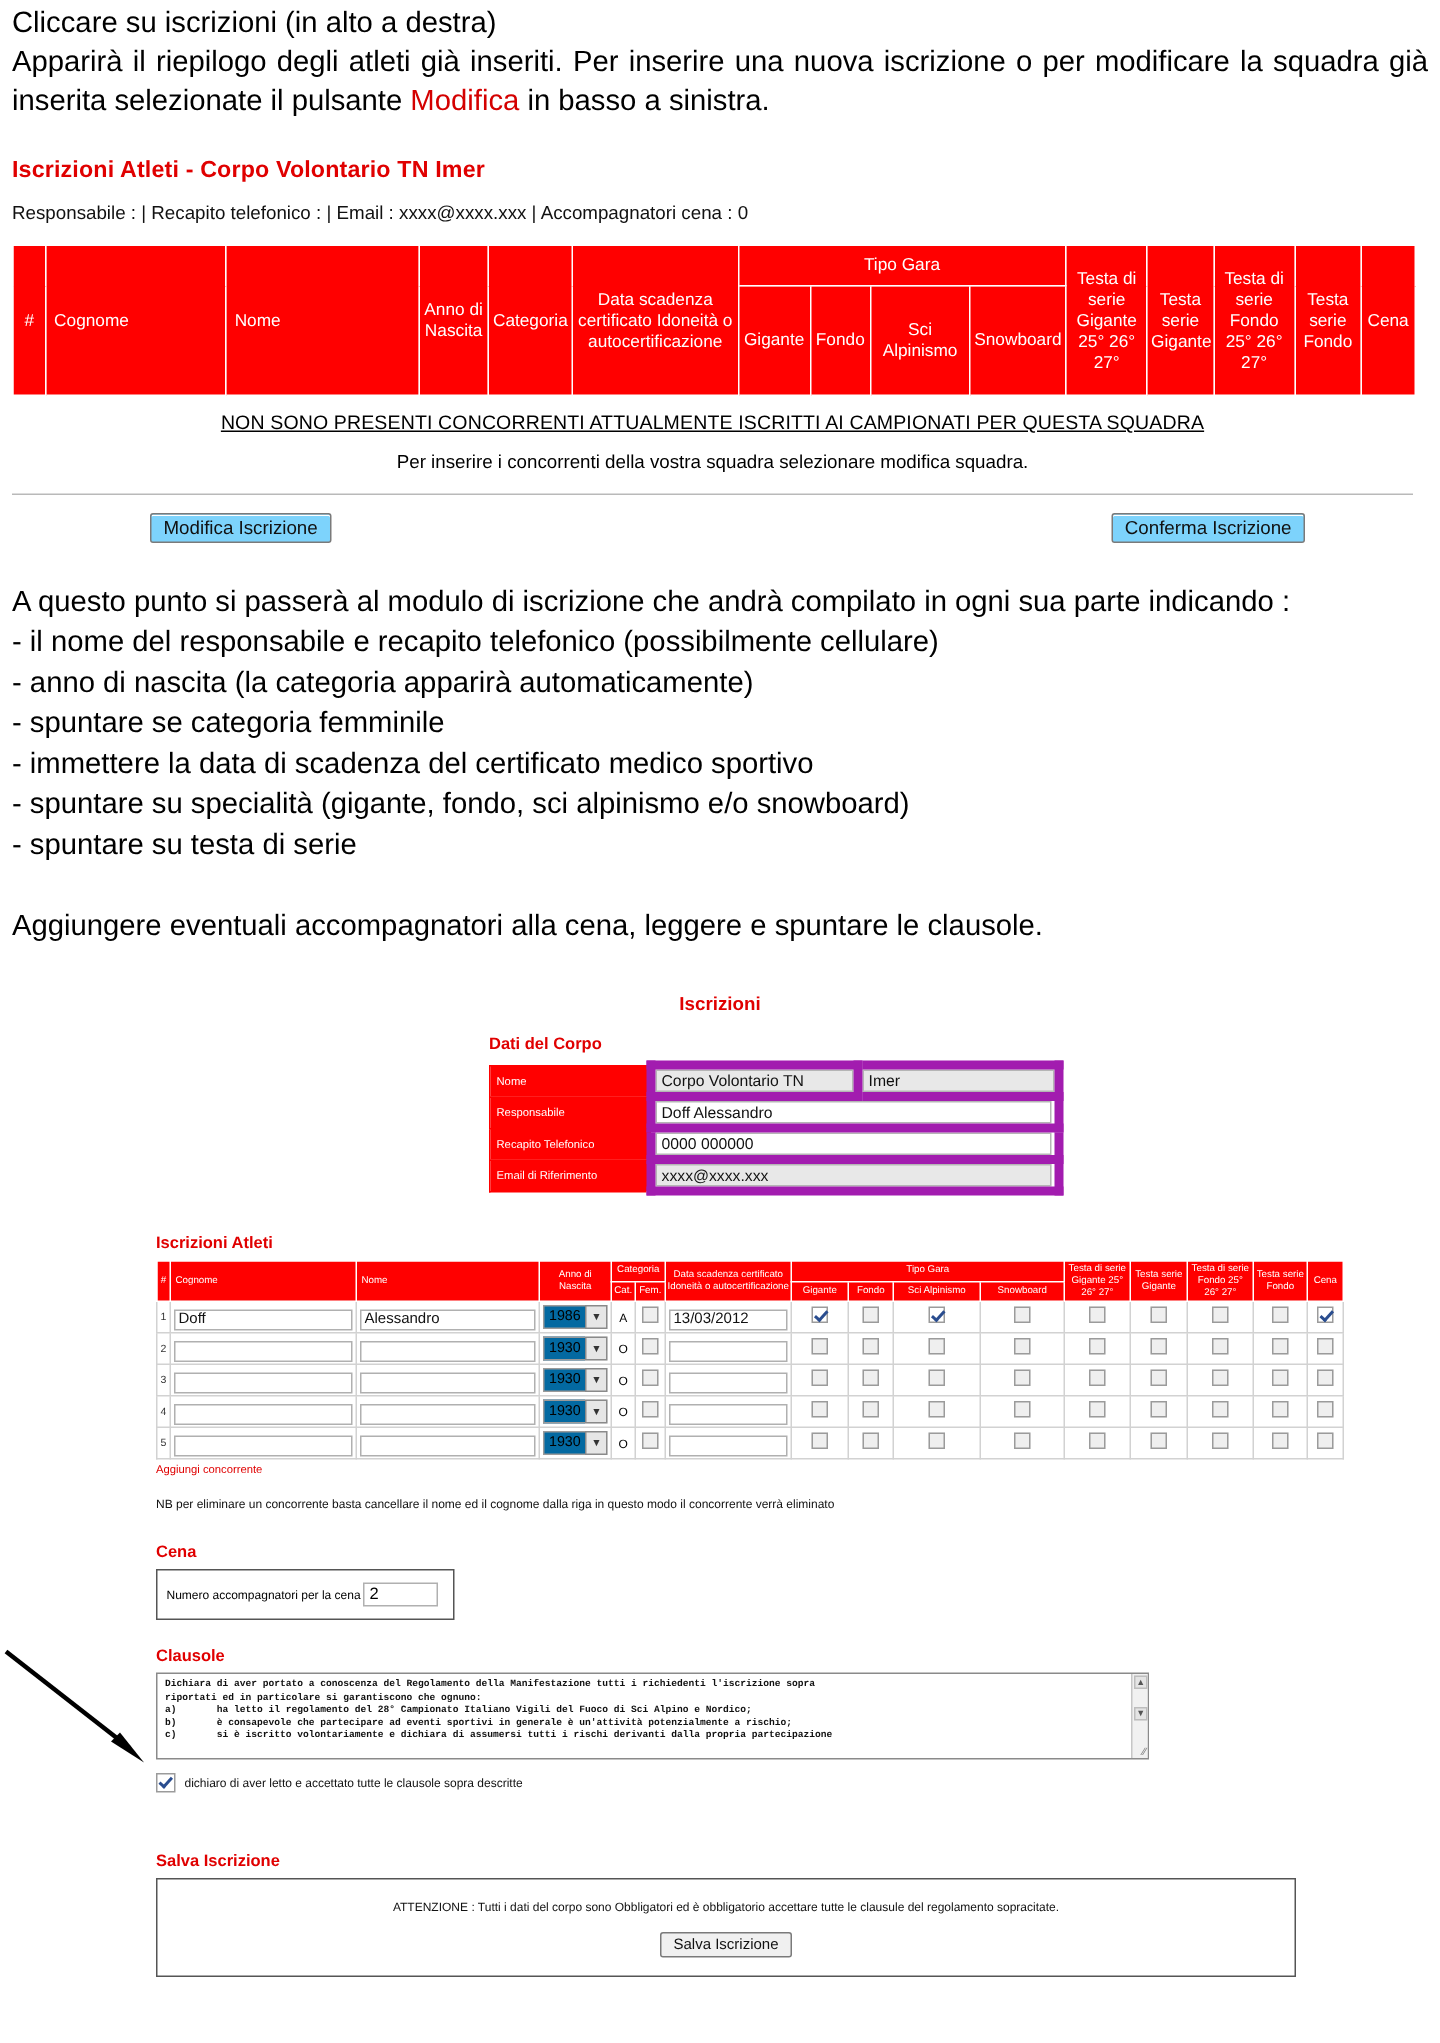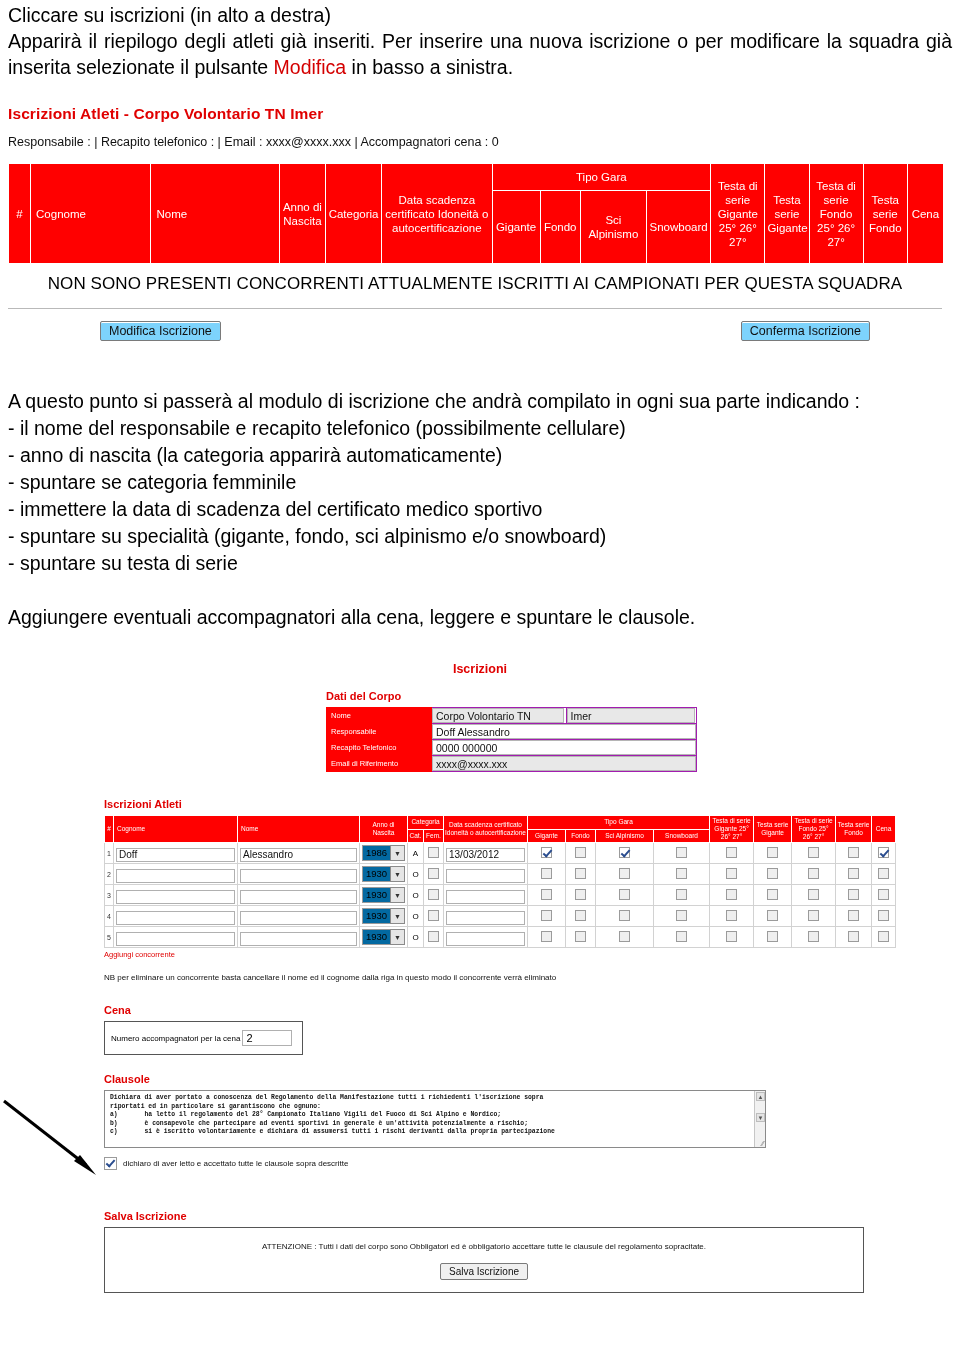--- a/index.html
+++ b/index.html
@@ -39,21 +39,21 @@
     background:#ff0000;color:#ffffff;border:1px solid #ffffff;
     font-size:11.5px;font-weight:normal;line-height:14px;
     padding:3px 2px;vertical-align:middle;text-align:center;height:66px;
   }
   .tbl1 th.lft{text-align:left;padding-left:5px;}
   .tbl1 th.grp{height:20px;}
   .msgbox{
     margin:0 0 0 8px;width:934px;border-bottom:1px solid #b9b9b9;
     padding:10px 0 14px 0;text-align:center;background:#fff;
   }
-  .msgbox .m1{font-size:17px;letter-spacing:.1px;}
+  .msgbox .m1{font-size:13px;letter-spacing:.1px;text-decoration:underline;}
   .msgbox .m2{font-size:12.5px;margin-top:12px;}
   .btnrow{position:relative;margin:12px 0 0 8px;width:934px;height:28px;}
   .winbtn{
     display:inline-block;border:1px solid #7a7a7a;background:#7dd3fc;
     font-family:"Liberation Sans", sans-serif;font-size:12.5px;color:#111;
     padding:2px 8px;border-radius:2px;
     box-shadow:inset 0 1px 0 #ffffff;
   }
   .btn-left{position:absolute;left:92px;top:0;}
   .btn-right{position:absolute;right:72px;top:0;}
@@ -70,21 +70,21 @@
   .shot2{position:absolute;left:0;top:662px;width:960px;}
   .sec-title{
     color:#e00000;font-weight:bold;font-size:11px;margin:0;
   }
   .iscr-title{
     text-align:center;color:#e00000;font-weight:bold;font-size:12.5px;
     margin:0 0 0 0;
   }
   .corpo-wrap{margin:14px 0 0 326px;}
   .tbl-corpo{border-collapse:collapse;border:1px solid #666;}
-  .tbl-corpo td{padding:0;border:1px solid #a21caf;}
+  .tbl-corpo td{padding:0;border:6px solid #a21caf;}
   .tbl-corpo td.lbl{
     background:#ff0000;color:#fff;font-size:7.5px;padding:3px 4px;
     width:96px;border:1px solid #ff0000;
   }
   .inp{
     border:1px solid #b5b5b5;background:#ffffff;height:15px;
     font-family:"Liberation Sans", sans-serif;font-size:10.5px;color:#111;
     padding:1px 3px;box-sizing:border-box;display:block;
   }
   .inp.ro{background:#e8e8e8;}
@@ -232,20 +232,21 @@
         <th>Gigante</th>
         <th>Fondo</th>
         <th>Sci Alpinismo</th>
         <th>Snowboard</th>
       </tr>
     </tbody>
       </table>
 
     <div class="msgbox">
       <div class="m1">NON SONO PRESENTI CONCORRENTI ATTUALMENTE ISCRITTI AI CAMPIONATI PER QUESTA SQUADRA</div>
+      <div class="m2">Per inserire i concorrenti della vostra squadra selezionare modifica squadra.</div>
     </div>
 
     <div class="btnrow">
       <span class="winbtn btn-left">Modifica Iscrizione</span>
       <span class="winbtn btn-right">Conferma Iscrizione</span>
     </div>
   </div>
 
   <div class="body2">
     <p class="just">A questo punto si passerà al modulo di iscrizione che andrà compilato in ogni sua parte indicando :</p>

